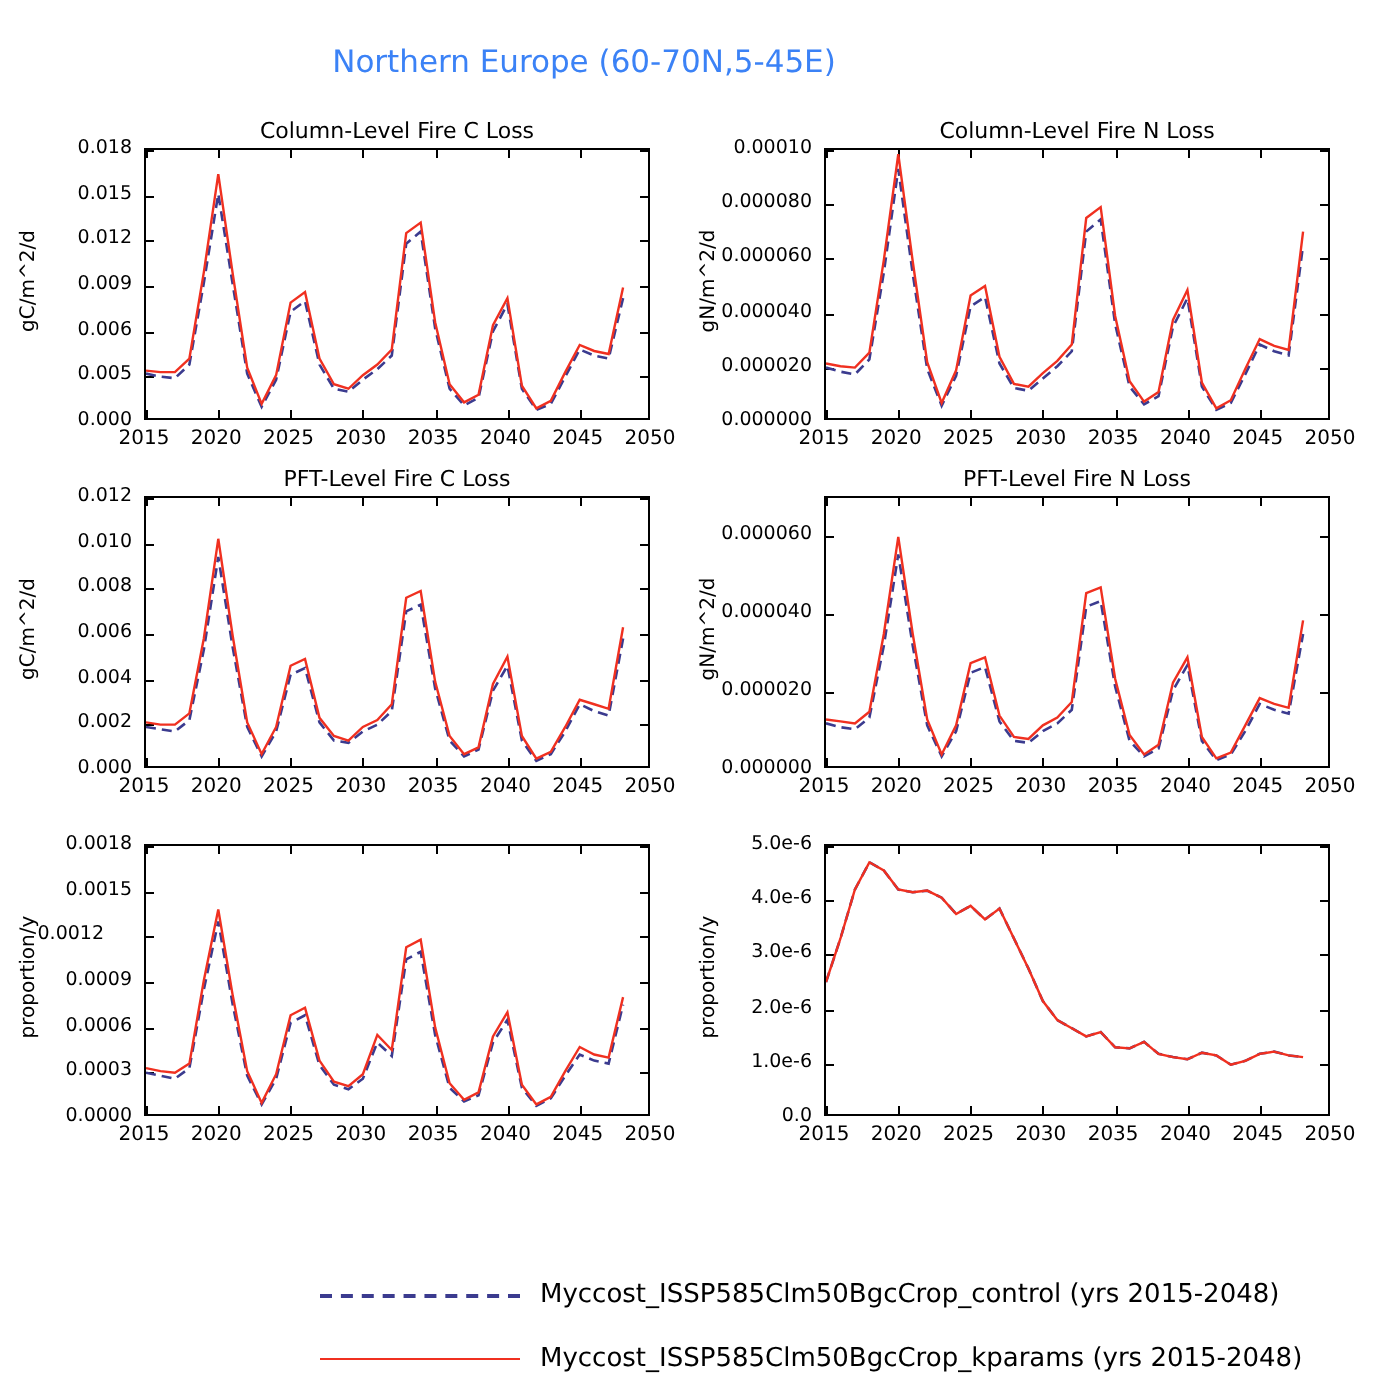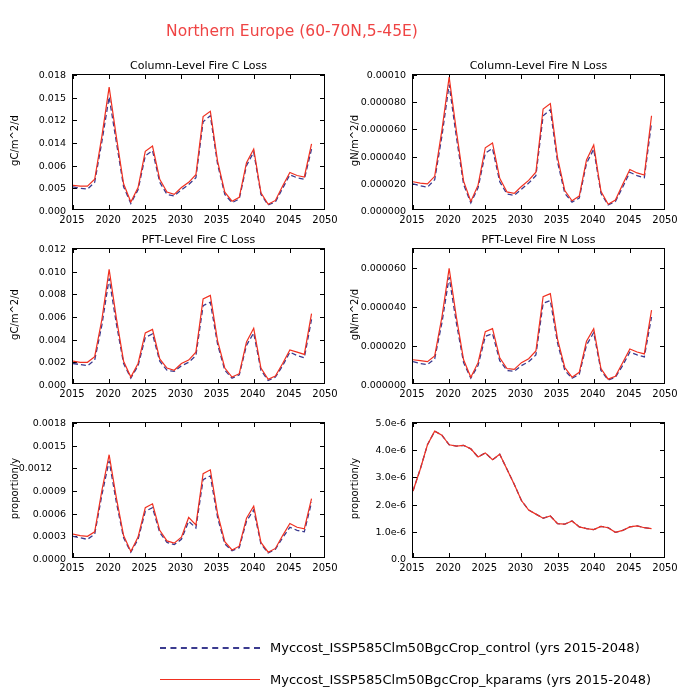--- a/index.html
+++ b/index.html
@@ -21,21 +21,21 @@
     width: 700px;
     height: 700px;
   }
   .suptitle {
     position: absolute;
     left: 0;
     top: 22px;
     width: 584px;
     text-align: center;
     font-size: 15.5px;
-    color: #ef4444;
+    color: #3b82f6;
   }
   .panel {
     position: absolute;
   }
   .panel-title {
     position: absolute;
     left: 0;
     top: -15px;
     width: 100%;
     text-align: center;
@@ -156,21 +156,21 @@
         <div class="tickmark-x" style="left: 216.857px;"></div>
         <div class="tickmark-x top" style="left: 216.857px;"></div>
         <svg class="series" width="253" height="136">
           <polyline points="0.00,111.82 7.23,113.33 14.46,114.09 21.69,107.29 28.91,66.49 36.14,21.91 43.37,67.24 50.60,111.82 57.83,128.44 65.06,114.84 72.29,80.84 79.51,75.56 86.74,107.29 93.97,119.38 101.20,120.89 108.43,114.84 115.66,109.56 122.89,102.76 130.11,46.84 137.34,40.80 144.57,89.16 151.80,119.38 159.03,127.69 166.26,123.91 173.49,90.67 180.71,77.07 187.94,119.38 195.17,129.96 202.40,126.93 209.63,113.33 216.86,99.73 224.09,102.76 231.31,104.27 238.54,74.04" fill="none" stroke="#3b3b8f" stroke-width="1.3" stroke-dasharray="5,3"></polyline>
           <polyline points="0.00,110.31 7.23,111.07 14.46,111.07 21.69,104.27 28.91,61.20 36.14,12.09 43.37,61.96 50.60,108.80 57.83,126.93 65.06,112.58 72.29,76.31 79.51,71.02 86.74,104.27 93.97,117.11 101.20,119.38 108.43,112.58 115.66,107.29 122.89,99.73 130.11,41.56 137.34,36.27 144.57,86.13 151.80,117.11 159.03,126.18 166.26,122.40 173.49,87.64 180.71,74.04 187.94,117.87 195.17,129.20 202.40,125.42 209.63,111.07 216.86,97.47 224.09,100.49 231.31,102.00 238.54,68.76" fill="none" stroke="#f03020" stroke-width="1.2"></polyline>
         </svg>
       </div>
       <div class="ytick" style="top: 136px; right: 259px; width: 64px;">0.000</div>
       <div class="ytick" style="top: 113.333px; right: 259px; width: 64px;">0.005</div>
       <div class="ytick" style="top: 90.6667px; right: 259px; width: 64px;">0.006</div>
-      <div class="ytick" style="top: 68px; right: 259px; width: 64px;">0.014</div>
+      <div class="ytick" style="top: 68px; right: 259px; width: 64px;">0.009</div>
       <div class="ytick" style="top: 45.3333px; right: 259px; width: 64px;">0.012</div>
       <div class="ytick" style="top: 22.6667px; right: 259px; width: 64px;">0.015</div>
       <div class="ytick" style="top: 0px; right: 259px; width: 64px;">0.018</div>
       <div class="xtick" style="left: 0px; top: 140px;">2015</div>
       <div class="xtick" style="left: 36.1429px; top: 140px;">2020</div>
       <div class="xtick" style="left: 72.2857px; top: 140px;">2025</div>
       <div class="xtick" style="left: 108.429px; top: 140px;">2030</div>
       <div class="xtick" style="left: 144.571px; top: 140px;">2035</div>
       <div class="xtick" style="left: 180.714px; top: 140px;">2040</div>
       <div class="xtick" style="left: 216.857px; top: 140px;">2045</div>

